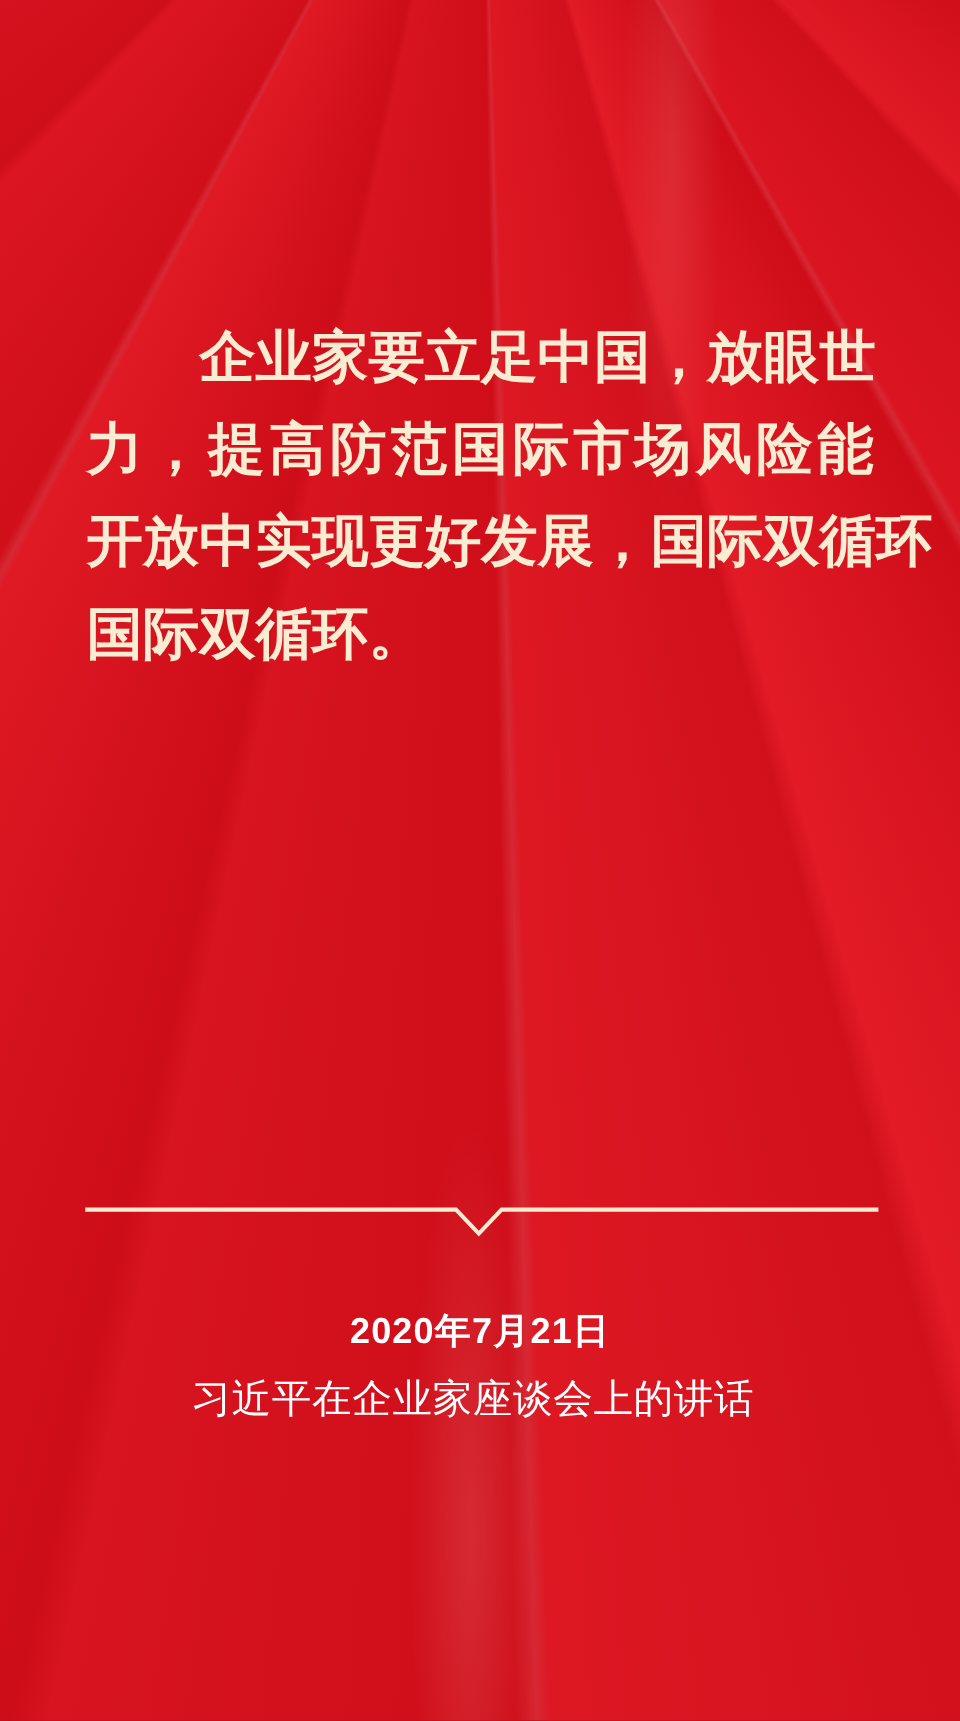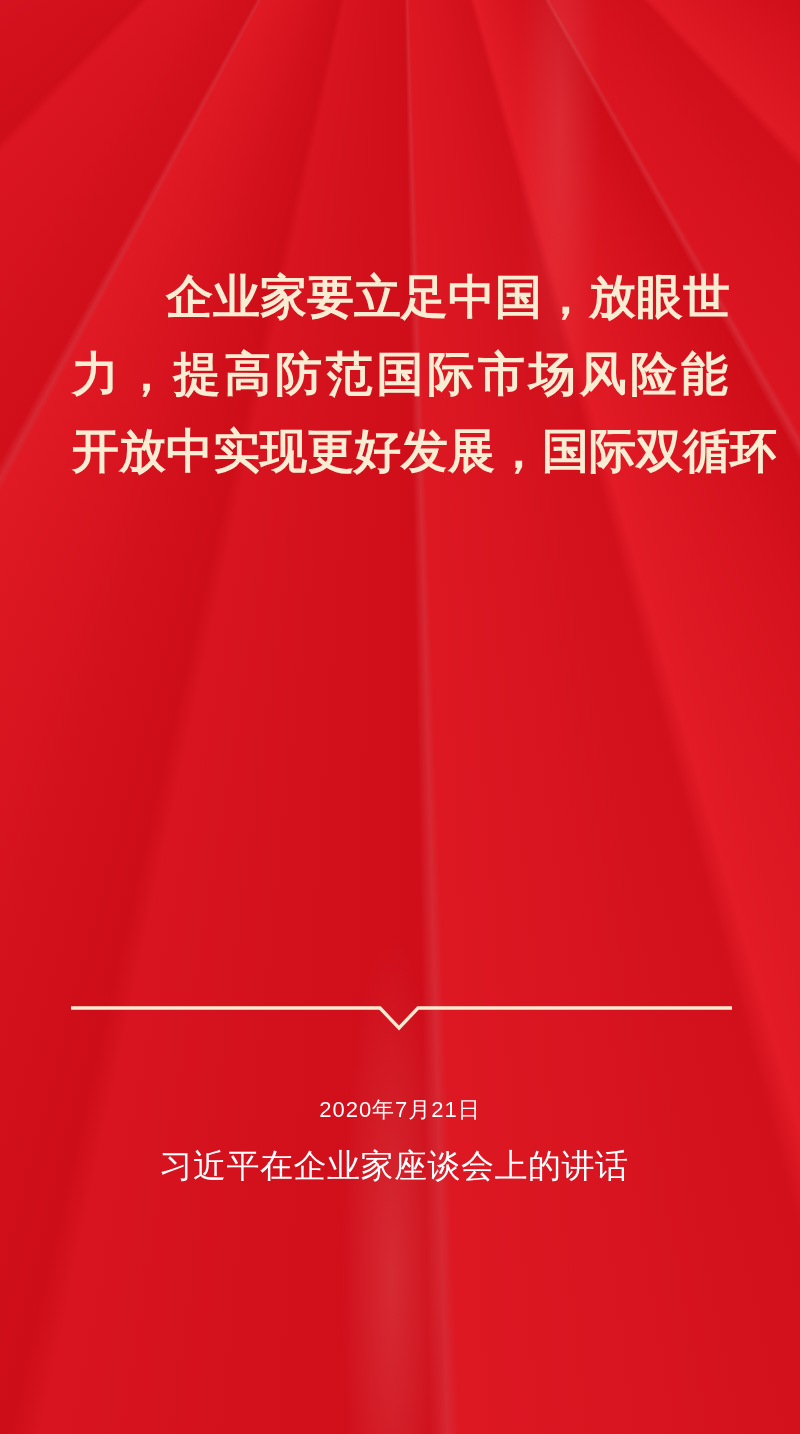--- a/index.html
+++ b/index.html
@@ -87,22 +87,22 @@
     stroke-linecap: butt;
   }
   .footer-date {
     position: absolute;
     left: 0;
     top: 1090px;
     width: 800px;
     height: 40px;
     line-height: 40px;
     text-align: center;
-    font-size: 22px;
-    font-weight: 400;
+    font-size: 30px;
+    font-weight: 700;
     color: #ffffff;
     letter-spacing: 1px;
   }
   .footer-attribution {
     position: absolute;
     left: 0;
     top: 1146px;
     width: 788px;
     height: 40px;
     line-height: 40px;
@@ -115,20 +115,21 @@
 </style>
 </head>
 <body>
 
 <div class="poster">
 
   <div class="quote">
     <div class="line first">企业家要立足中国，放眼世</div>
     <div class="line">力，提高防范国际市场风险能</div>
     <div class="line">开放中实现更好发展，国际双循环</div>
+    <div class="line last">国际双循环。</div>
   </div>
 
   <svg class="divider" viewBox="0 0 800 40" xmlns="http://www.w3.org/2000/svg" aria-hidden="true">
     <polyline points="71,5 380,5 399,25 418,5 732,5"></polyline>
   </svg>
 
   <div class="footer-date">2020年7月21日</div>
   <div class="footer-attribution">习近平在企业家座谈会上的讲话</div>
 
 </div>

